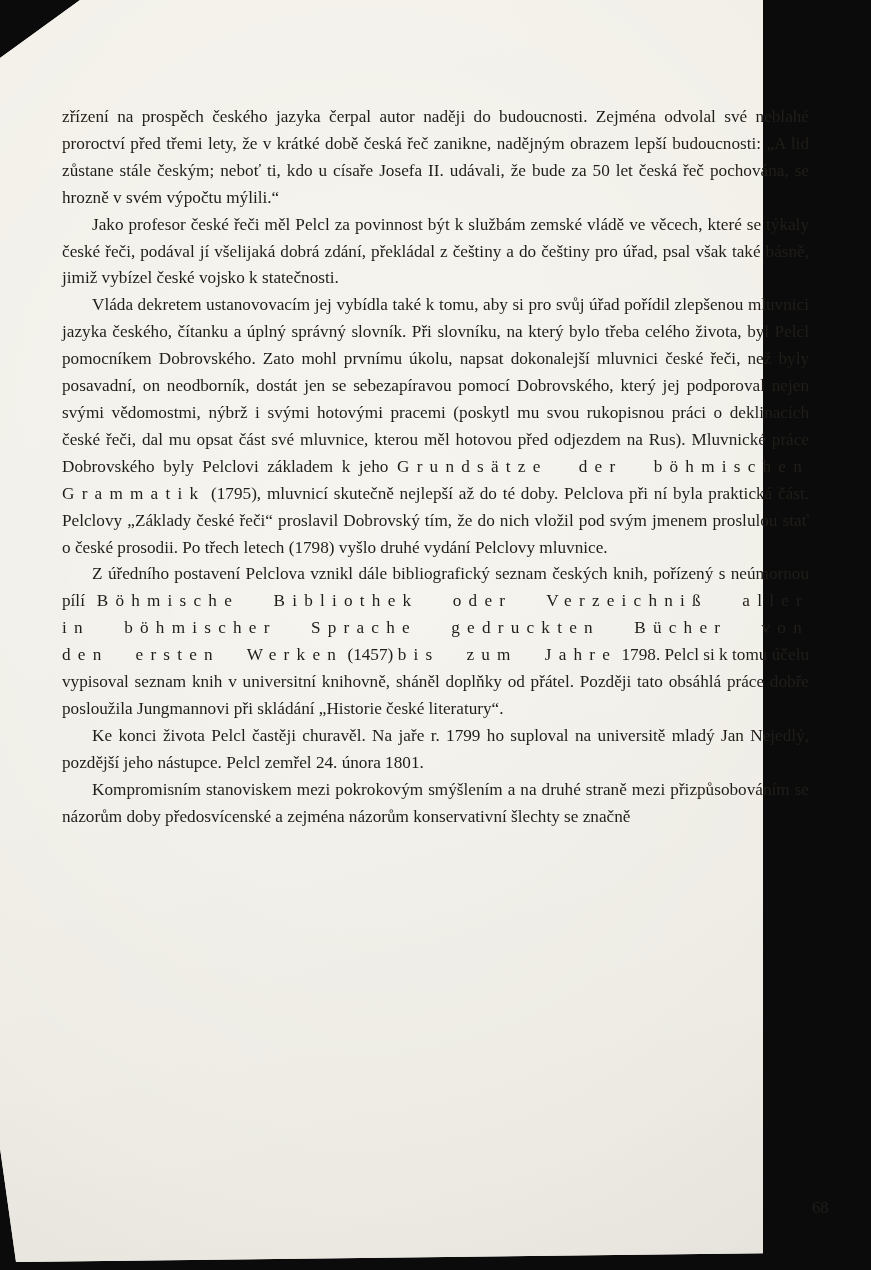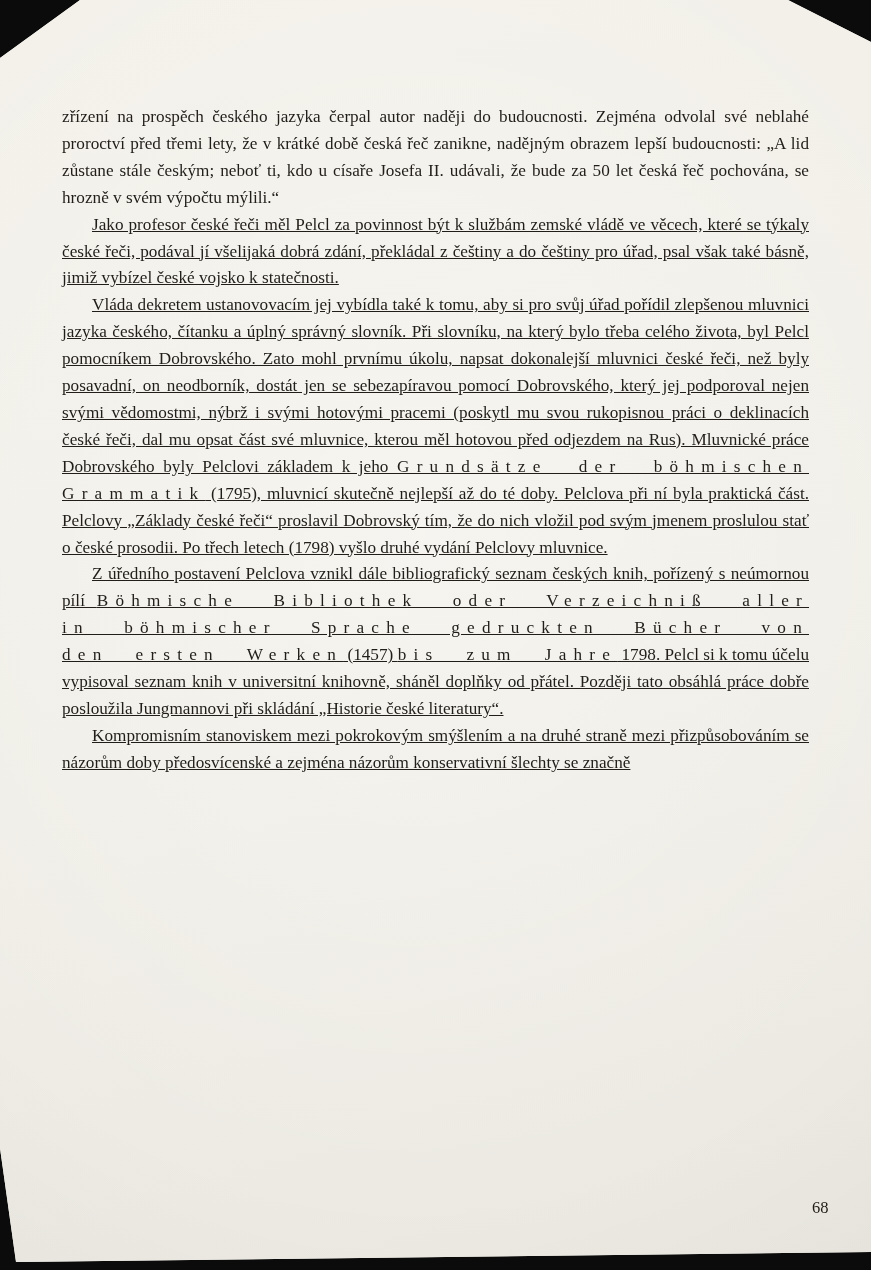--- a/index.html
+++ b/index.html
@@ -13,21 +13,21 @@
   }
   body {
     width: 871px;
     height: 1270px;
     background: var(--bg);
     overflow: hidden;
     font-family: "Liberation Serif", "DejaVu Serif", serif;
   }
   .scan {
     position: relative;
-    width: 871px;
+    width: 763px;
     height: 1270px;
     background: var(--bg);
   }
   
   .paper {
     position: absolute;
     inset: 0;
     background:
       radial-gradient(130% 95% at 48% 42%, rgba(255,255,255,0.35) 0%, rgba(255,255,255,0.0) 55%, rgba(0,0,0,0.06) 100%),
       linear-gradient(165deg, #f3f1ea 0%, #f0eee7 55%, #eae8e0 100%);
@@ -43,21 +43,20 @@
     font-size: 17.2px;
     line-height: 26.9px;
     text-align: justify;
   }
   .para {
     margin: 0;
     padding: 0;
   }
   .para.indent {
     text-indent: 30px;
-    text-decoration: underline;
   }
   .spaced {
     letter-spacing: 0.42em;
     word-spacing: 0.9em;
   }
   .page-number {
     position: absolute;
     left: 812px;
     top: 1198px;
     color: var(--ink);
@@ -67,17 +66,18 @@
 </head>
 <body>
 
 <div class="scan">
   <div class="paper">
     <div class="text-block">
         <p class="para"><span>zřízení na prospěch českého jazyka čerpal autor naději do budoucnosti. Zejména odvolal své neblahé proroctví před třemi lety, že v krátké době česká řeč zanikne, nadějným obrazem lepší budoucnosti: „A lid zůstane stále českým; neboť ti, kdo u císaře Josefa II. udávali, že bude za 50 let česká řeč pochována, se hrozně v svém výpočtu mýlili.“</span></p>
         <p class="para indent"><span>Jako profesor české řeči měl Pelcl za povinnost být k službám zemské vládě ve věcech, které se týkaly české řeči, podával jí všelijaká dobrá zdání, překládal z češtiny a do češtiny pro úřad, psal však také básně, jimiž vybízel české vojsko k statečnosti.</span></p>
         <p class="para indent"><span>Vláda dekretem ustanovovacím jej vybídla také k tomu, aby si pro svůj úřad pořídil zlepšenou mluvnici jazyka českého, čítanku a úplný správný slovník. Při slovníku, na který bylo třeba celého života, byl Pelcl pomocníkem Dobrovského. Zato mohl prvnímu úkolu, napsat dokonalejší mluvnici české řeči, než byly posavadní, on neodborník, dostát jen se sebezapíravou pomocí Dobrovského, který jej podporoval nejen svými vědomostmi, nýbrž i svými hotovými pracemi (poskytl mu svou rukopisnou práci o deklinacích české řeči, dal mu opsat část své mluvnice, kterou měl hotovou před odjezdem na Rus). Mluvnické práce Dobrovského byly Pelclovi základem k jeho </span><span class="spaced">Grundsätze der böhmischen Grammatik</span><span> (1795), mluvnicí skutečně nejlepší až do té doby. Pelclova při ní byla praktická část. Pelclovy „Základy české řeči“ proslavil Dobrovský tím, že do nich vložil pod svým jmenem proslulou stať o české prosodii. Po třech letech (1798) vyšlo druhé vydání Pelclovy mluvnice.</span></p>
         <p class="para indent"><span>Z úředního postavení Pelclova vznikl dále bibliografický seznam českých knih, pořízený s neúmornou pílí </span><span class="spaced">Böhmische Bibliothek oder Verzeichniß aller in böhmischer Sprache gedruckten Bücher von den ersten Werken</span><span> (1457) </span><span class="spaced">bis zum Jahre</span><span> 1798. Pelcl si k tomu účelu vypisoval seznam knih v universitní knihovně, sháněl doplňky od přátel. Později tato obsáhlá práce dobře posloužila Jungmannovi při skládání „Historie české literatury“.</span></p>
+        <p class="para indent"><span>Ke konci života Pelcl častěji churavěl. Na jaře r. 1799 ho suploval na universitě mladý Jan Nejedlý, pozdější jeho nástupce. Pelcl zemřel 24. února 1801.</span></p>
         <p class="para indent"><span>Kompromisním stanoviskem mezi pokrokovým smýšlením a na druhé straně mezi přizpůsobováním se názorům doby předosvícenské a zejména názorům konservativní šlechty se značně</span></p>
       </div>
     <div class="page-number">68</div>
   </div>
 </div>
 
 </body></html>

